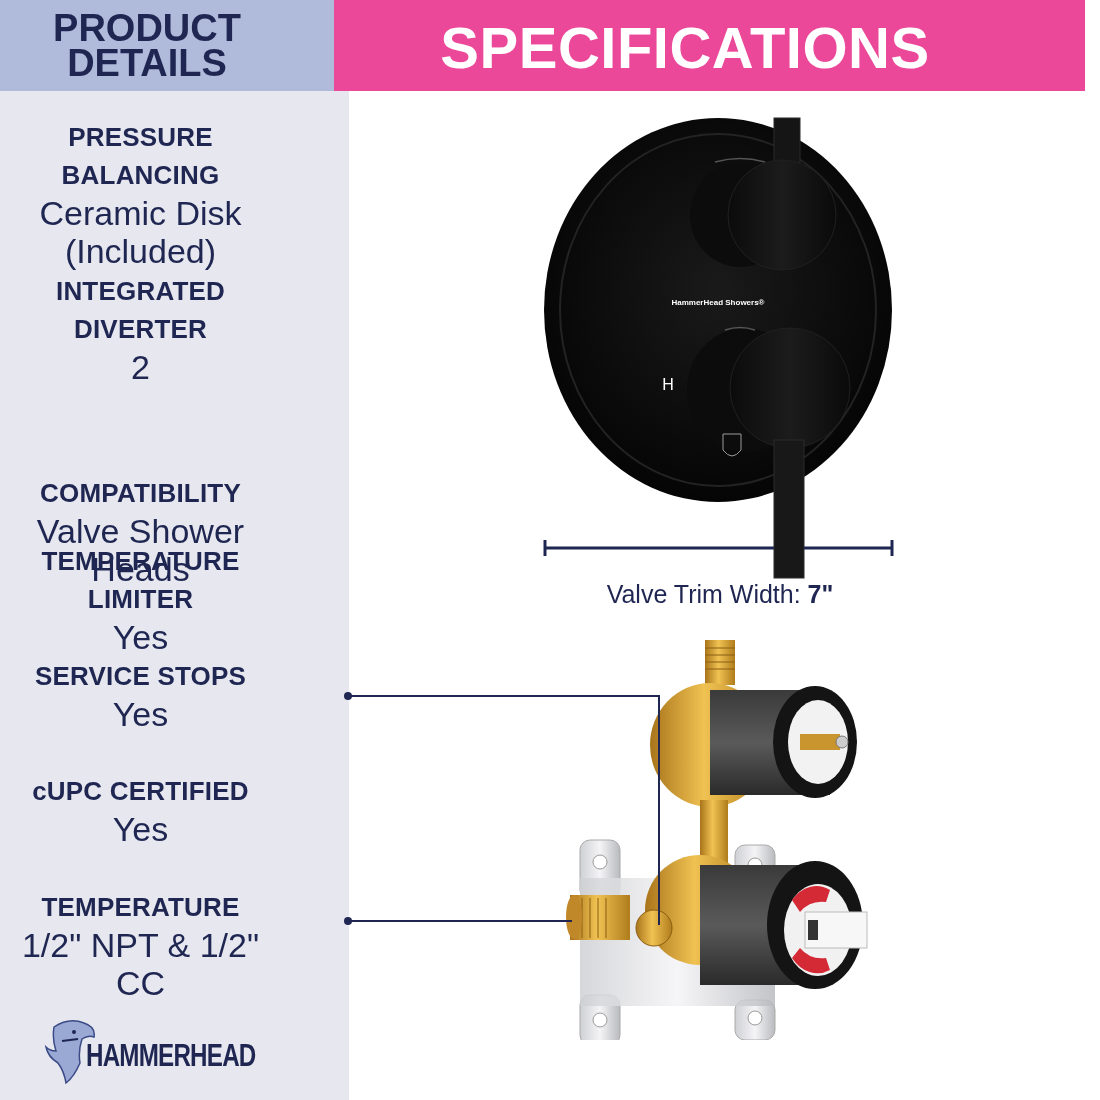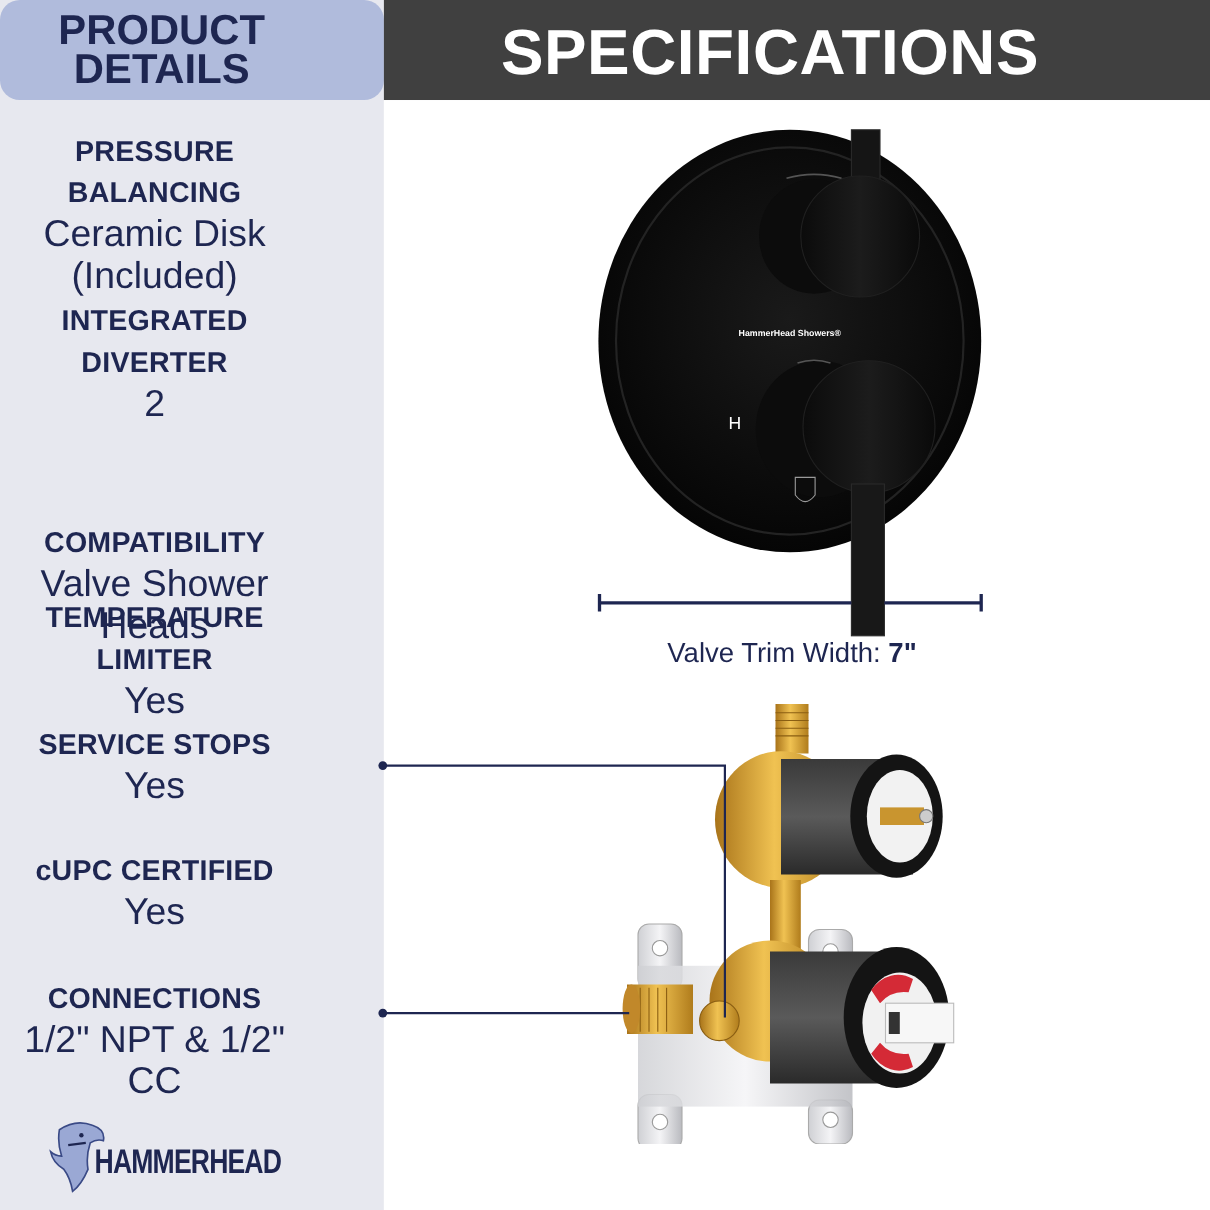--- a/index.html
+++ b/index.html
@@ -1,20 +1,20 @@
 <!DOCTYPE html>
 <html><head>
 <meta charset="utf-8">
 <style>
   html, body { margin:0; padding:0; }
   body { width:1100px; height:1100px; position:relative; overflow:hidden; background:#ffffff; font-family:"Liberation Sans", sans-serif; }
   .left-col { position:absolute; left:0; top:0; width:349px; height:1100px; background:#e7e8ef; }
-  .left-header { position:absolute; left:0; top:0; width:349px; height:91px; background:#b0bbdc;border-radius:18px; }
+  .left-header { position:absolute; left:0; top:0; width:349px; height:91px; background:#b0bbdc; }
   .left-header .title { position:absolute; left:0; width:294px; text-align:center; color:#1e2651; font-weight:bold; font-size:38px; line-height:33px; }
-  .right-header { position:absolute; left:349px; top:0; width:751px; height:91px; background:#404040; }
+  .right-header { position:absolute; left:334px; top:0; width:751px; height:91px; background:#ec4899; }
   .right-header .title { position:absolute; left:0; right:49px; top:14px; text-align:center; color:#ffffff; font-weight:bold; font-size:58px; letter-spacing:0.5px; }
   .spec { position:absolute; left:0; width:281px; text-align:center; color:#1e2651; }
   .spec .label { font-weight:bold; font-size:26px; line-height:38px; letter-spacing:0.2px; }
   .spec .value { font-size:34px; line-height:38px; }
   .main-area { position:absolute; left:349px; top:91px; width:751px; height:1009px; background:#ffffff; }
   .trim-caption { position:absolute; left:545px; width:350px; top:580px; text-align:center; color:#1e2651; font-size:25px; }
   .trim-caption b { font-weight:bold; }
   .logo { position:absolute; left:44px; top:1017px; }
   .logo-text { position:absolute; left:86px; top:1038px; font-family:"Liberation Sans", sans-serif; font-weight:bold; font-size:31px; color:#1e2651; letter-spacing:-1px; transform:scaleX(0.78); transform-origin:left; }
 </style>
@@ -58,21 +58,21 @@
   <div class="label">SERVICE STOPS</div>
   <div class="value">Yes</div>
 </div>
 
 <div class="spec" style="top:772px;">
   <div class="label">cUPC CERTIFIED</div>
   <div class="value">Yes</div>
 </div>
 
 <div class="spec" style="top:888px;">
-  <div class="label">CONNECTIONS</div>
+  <div class="label">TEMPERATURE</div>
   <div class="value">1/2" NPT &amp; 1/2" CC</div>
 </div>
 
 <svg style="position:absolute; left:540px; top:110px;" width="360" height="475" viewBox="0 0 360 475">
   <defs>
     <radialGradient id="plate" cx="50%" cy="45%" r="55%">
       <stop offset="0%" stop-color="#1a1a1a"></stop>
       <stop offset="100%" stop-color="#050505"></stop>
     </radialGradient>
     <linearGradient id="knob" x1="0" x2="1">

